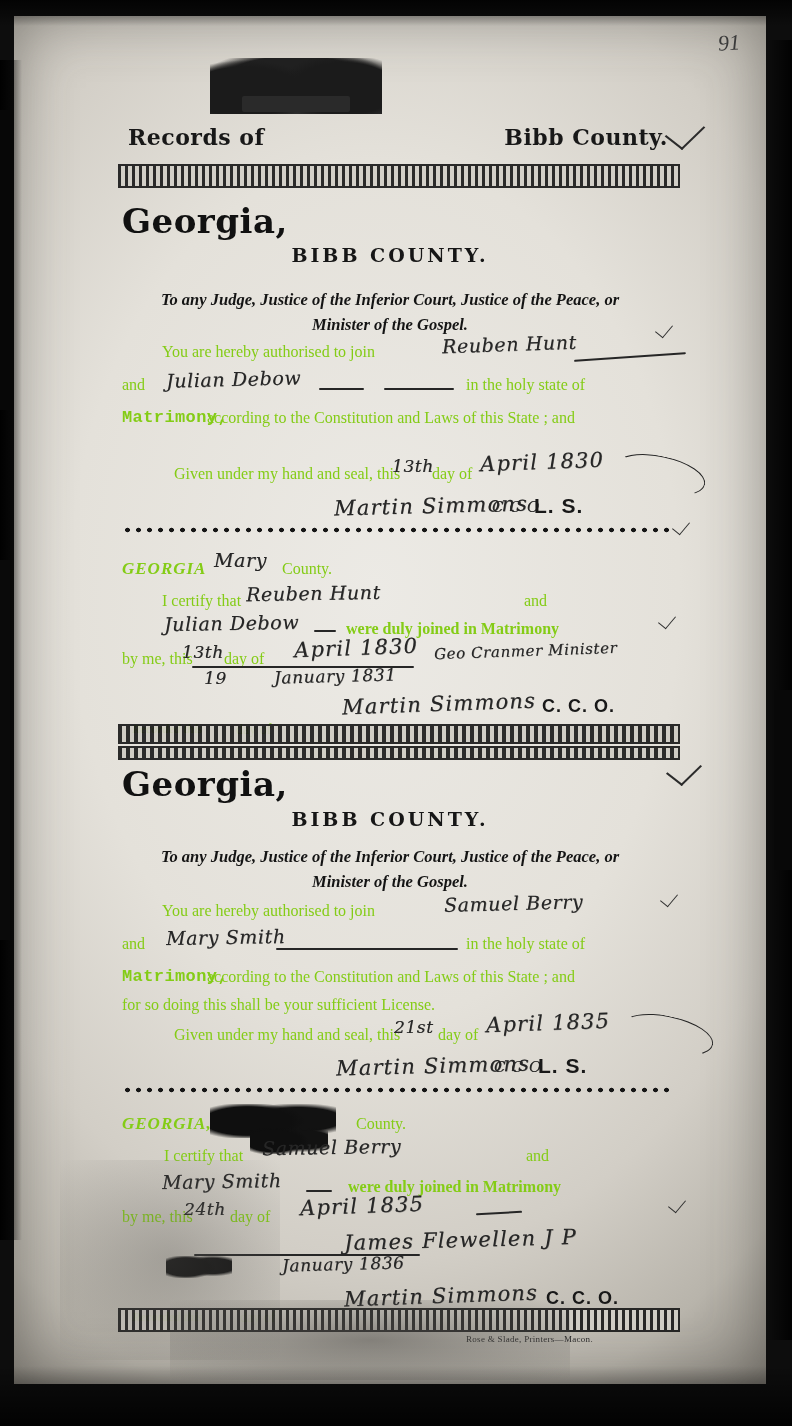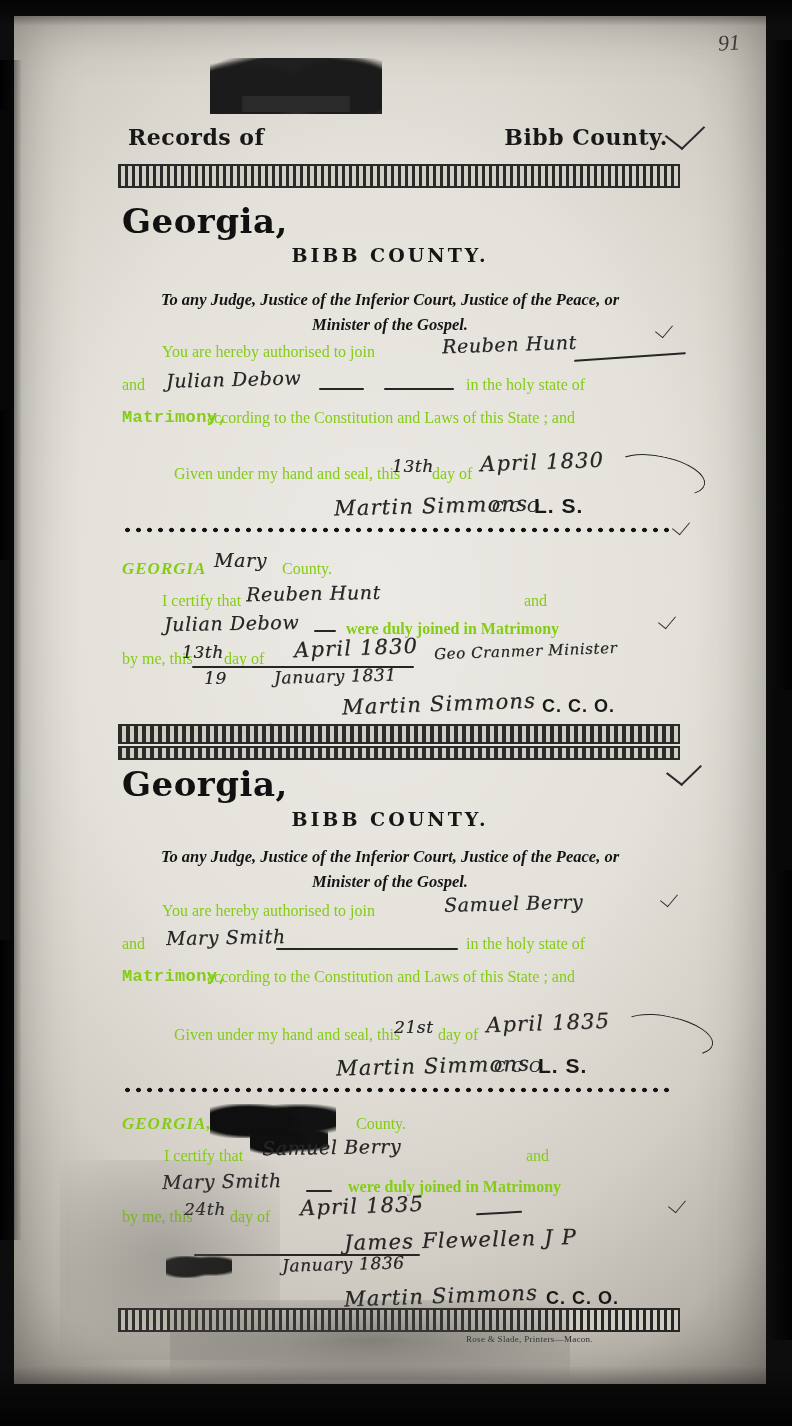--- a/index.html
+++ b/index.html
@@ -400,20 +400,21 @@
     <div class="hand ink nm" style="left:430px; top:876px; transform:rotate(-1.5deg);">Samuel Berry</div>
     <div class="tick" style="left:650px; top:874px;"></div>
 
     <div class="body-line" style="left:108px; top:919px;">and</div>
     <div class="hand ink nm" style="left:152px; top:910px; transform:rotate(-1deg);">Mary Smith</div>
     <div class="stroke" style="left:262px; top:932px; width:182px;"></div>
     <div class="body-line" style="left:452px; top:919px;">in the holy state of</div>
 
     <div class="body-line goth" style="left:108px; top:951px; font-size:17px;">Matrimony,</div>
     <div class="body-line" style="left:193px; top:952px;">according to the Constitution and Laws of this State ; and</div>
+    <div class="body-line" style="left:108px; top:980px;">for so doing this shall be your sufficient License.</div>
 
     <div class="body-line" style="left:160px; top:1010px;">Given under my hand and seal, this</div>
     <div class="hand ink dt" style="left:380px; top:1001px;">21st</div>
     <div class="body-line" style="left:424px; top:1010px;">day of</div>
     <div class="hand ink sig" style="left:472px; top:995px; transform:rotate(-2deg);">April 1835</div>
     <div class="curl" style="left:606px; top:1000px; width:92px; height:36px; transform:rotate(12deg);"></div>
 
     <div class="hand ink sig" style="left:322px; top:1038px; transform:rotate(-1.5deg);">Martin Simmons</div>
     <div class="hand ink sm" style="left:480px; top:1042px;">C C O</div>
     <div class="ls-mark" style="left:524px; top:1038px;">L. S.</div>

